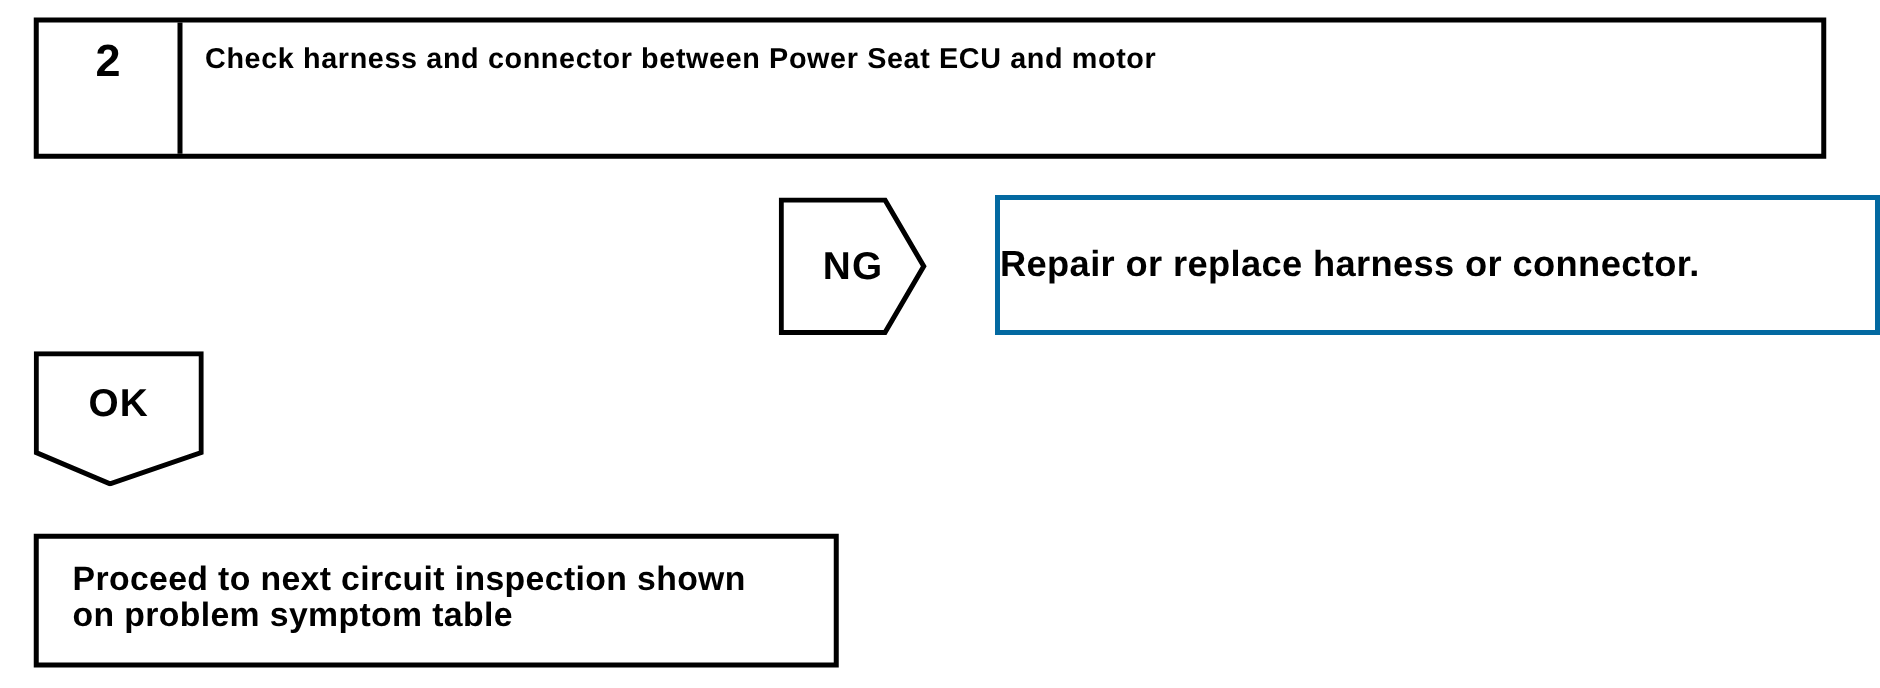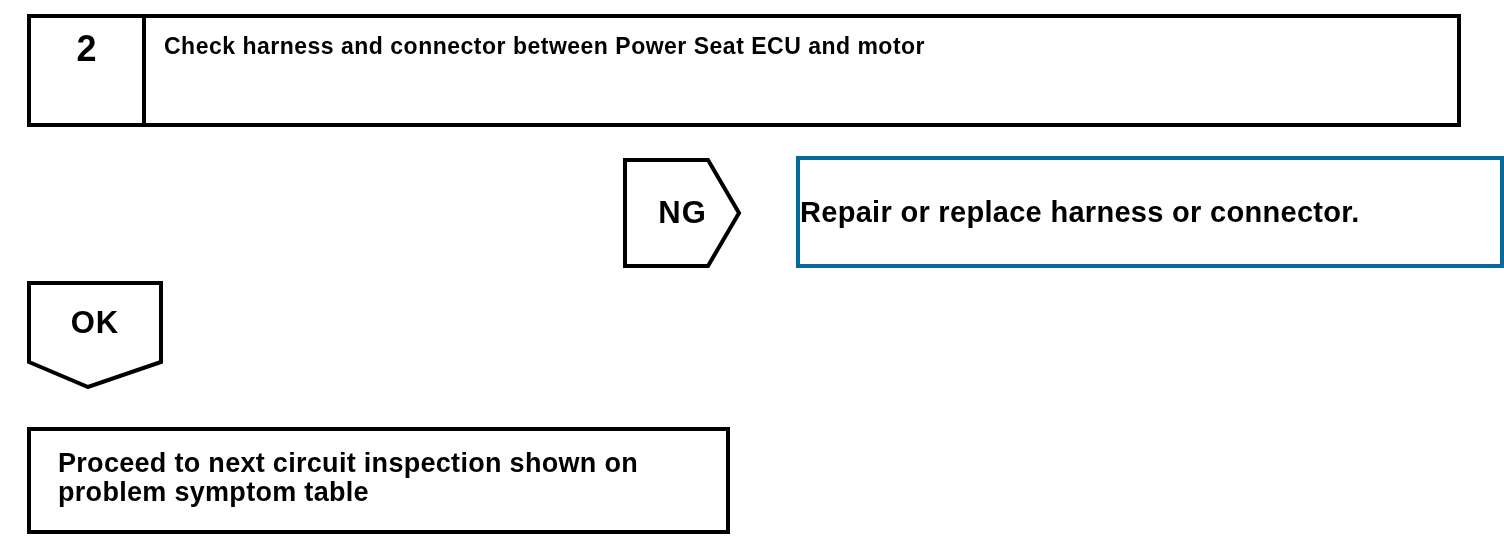--- a/index.html
+++ b/index.html
@@ -96,21 +96,21 @@
     letter-spacing: 0.3px;
     background: #fff;
     margin-left: 44px;
   }
 
   
   .ok-box {
     position: absolute;
     left: 27px;
     top: 427px;
-    width: 703px;
+    width: 644px;
     height: 107px;
     border: 4px solid #000;
     box-sizing: border-box;
     padding: 18px 30px 0 27px;
     font-size: 27px;
     line-height: 29px;
     letter-spacing: 0.3px;
     background: #fff;
   }
 </style>

